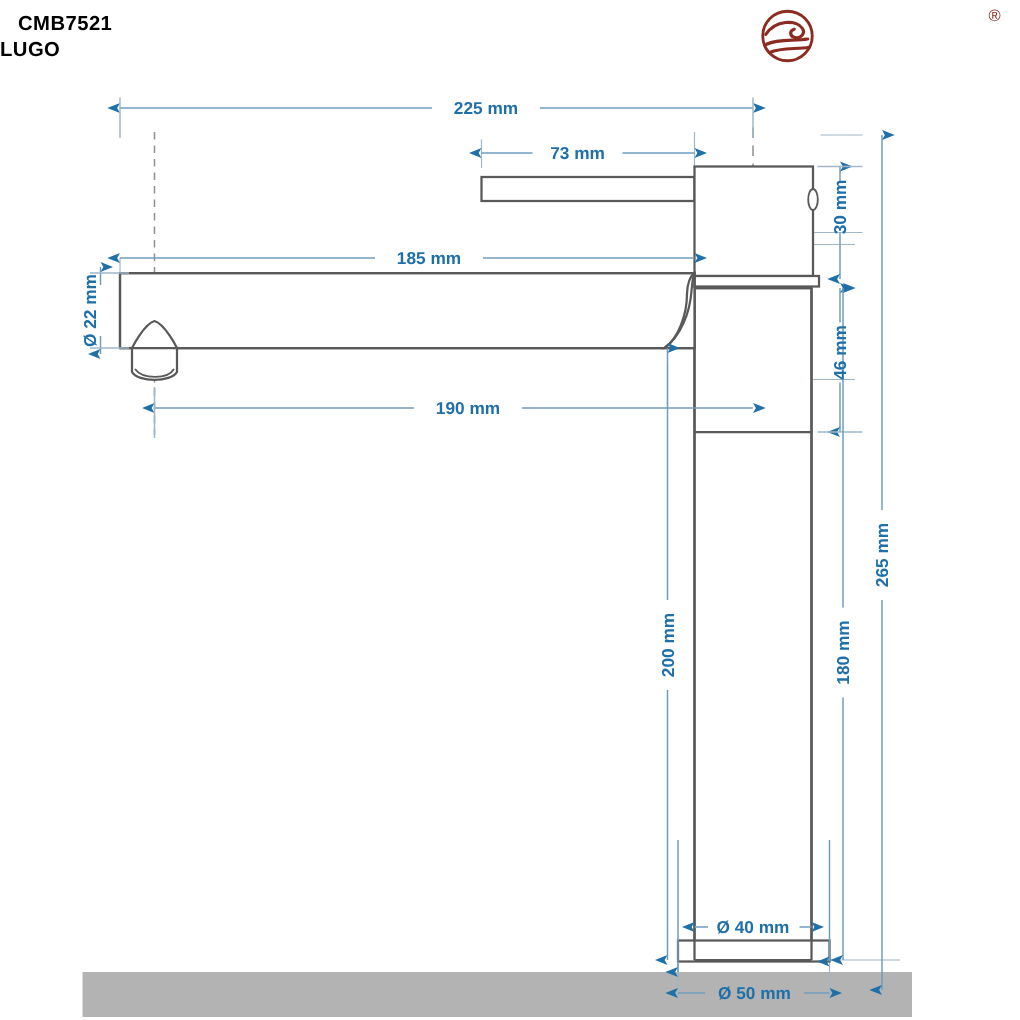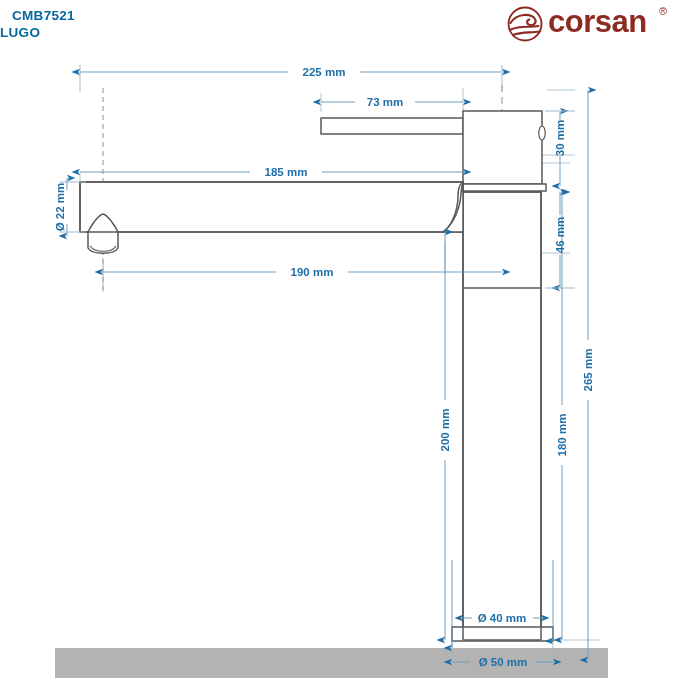--- a/index.html
+++ b/index.html
@@ -23,21 +23,21 @@
     left: 0;
     top: 0;
     width: 680px;
     height: 680px;
   }
   .hdr-text {
     position: absolute;
     font-family: "Liberation Sans", sans-serif;
     font-size: 13.5px;
     font-weight: 700;
-    color: #0369a1;
+    color: #000000;
     letter-spacing: 0.3px;
     white-space: nowrap;
   }
   #model-code { left: 12px; top: 8px; }
   #model-name { left: 0; top: 25px; }
 
   #brand-logo {
     position: absolute;
     left: 505px;
     top: 4px;
@@ -77,21 +77,20 @@
   <svg id="brand-logo" viewBox="0 0 170 40" xmlns="http://www.w3.org/2000/svg">
     <g fill="none" stroke="#8c2b22" stroke-width="1.9">
       <circle cx="20" cy="20" r="16.5"></circle>
     </g>
     <g fill="none" stroke="#8c2b22" stroke-width="2.1" stroke-linecap="round">
       <path d="M5.5 19 C 12 9, 26 9, 30 15 C 32 18, 29 22, 25 21 C 21.5 20.2, 21 16.5, 24.5 15.5"></path>
       <path d="M6 25.5 C 14 21.5, 24 23.5, 33.5 22"></path>
       <path d="M8 31 C 16 27.5, 26 29, 34.5 27.5"></path>
     </g>
   </svg>
-  <div id="brand-wordmark">corsan</div>
   <div id="brand-reg">®</div>
 
   <svg id="drawing-svg" viewBox="0 0 680 680" xmlns="http://www.w3.org/2000/svg">
 
     <defs>
 
       <marker id="arw-l" markerWidth="9" markerHeight="7" refX="8.5" refY="3.5" orient="auto" markerUnits="userSpaceOnUse">
         <path d="M8.5,0.2 L0,3.5 L8.5,6.8 L6.6,3.5 Z" fill="#1f6fa8"></path>
       </marker>
       <marker id="arw-r" markerWidth="9" markerHeight="7" refX="0.5" refY="3.5" orient="auto" markerUnits="userSpaceOnUse">

